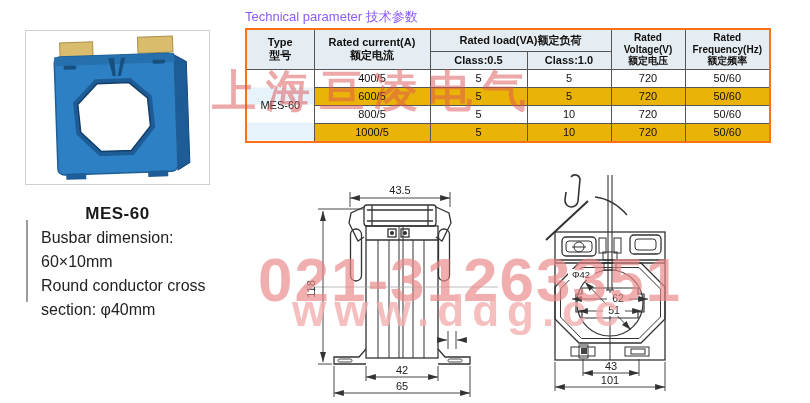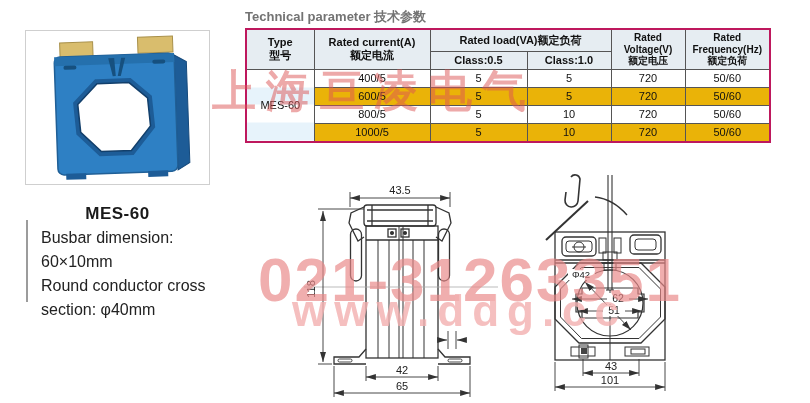--- a/index.html
+++ b/index.html
@@ -12,25 +12,25 @@
     position:absolute; left:25px; top:30px; width:185px; height:155px;
     background:#fff; border:1px solid #cfcfcf; box-sizing:border-box;
   }
   .model-label {
     position:absolute; left:25px; top:204px; width:185px; text-align:center;
     font-size:17px; font-weight:bold; letter-spacing:.5px; color:#1a1a1a;
   }
   .desc-rule { position:absolute; left:26px; top:220px; width:2px; height:82px; background:#9c9c9c; }
   .desc { position:absolute; left:41px; top:226px; width:205px; font-size:16px; line-height:1.5; color:#222; }
   
-  .table-title { position:absolute; left:245px; top:8px; font-size:13px; font-weight:bold; color:#737373; }
+  .table-title { position:absolute; left:245px; top:8px; font-size:13px; font-weight:normal; color:#8b5cf6; }
   .spec-table {
     position:absolute; left:245px; top:28px; border-collapse:collapse;
     table-layout:fixed; z-index:2; background:#fff;
-    border:2px solid #be185d;
+    border:2px solid #f97316;
   }
   .spec-table th, .spec-table td {
     border:1px solid #555; text-align:center; vertical-align:middle;
     font-size:11px; padding:0 2px; color:#111;
   }
   .spec-table th { background:#e6edf2; font-weight:bold; }
   .spec-table .h1 { height:22px; }
   .spec-table .h2 { height:18px; }
   .spec-table td { height:17px; font-weight:normal; }
   .spec-table .small-h { font-size:10px; line-height:1.12; }
@@ -111,21 +111,21 @@
         <div>Rated current(A)</div>
         <div>额定电流</div>
       </th>
       <th colspan="2">Rated load(VA)额定负荷</th>
       <th rowspan="2" class="small-h">
         <div>Rated Voltage(V)</div>
         <div>额定电压</div>
       </th>
       <th rowspan="2" class="small-h">
         <div>Rated Frequency(Hz)</div>
-        <div>额定负荷</div>
+        <div>额定频率</div>
       </th>
     </tr>
     <tr class="h2">
       <th>Class:0.5</th>
       <th>Class:1.0</th>
     </tr>
     <tr>
       <td rowspan="4" class="type-cell">MES-60</td>
       <td>400/5</td>
       <td>5</td>

